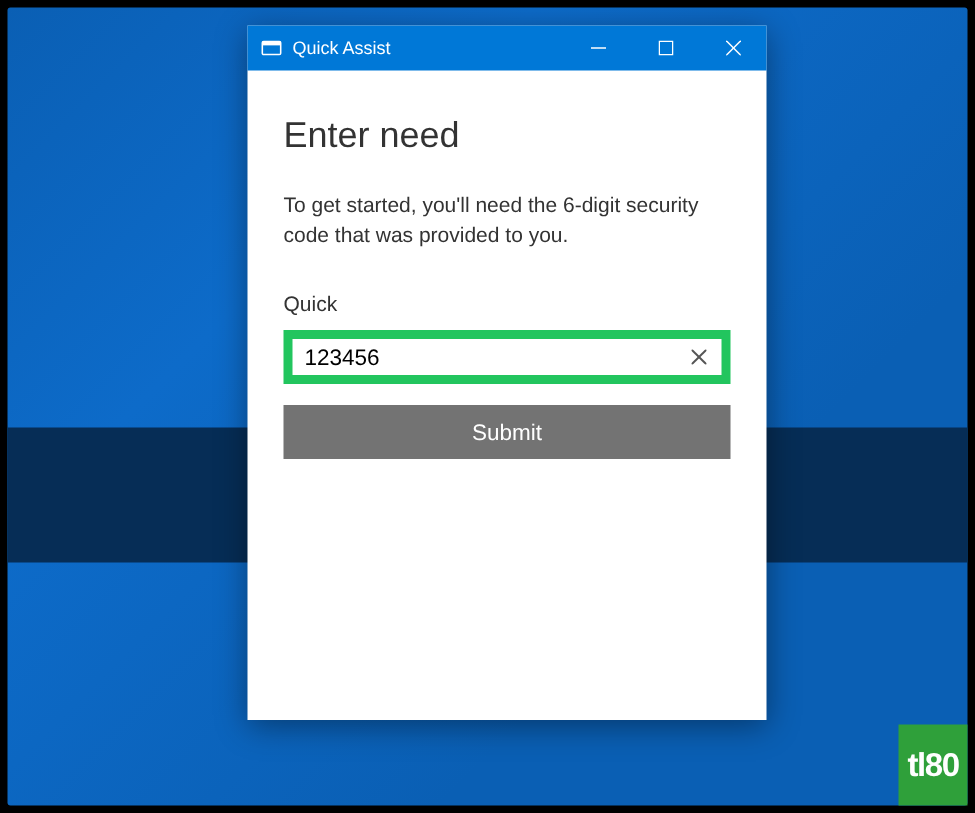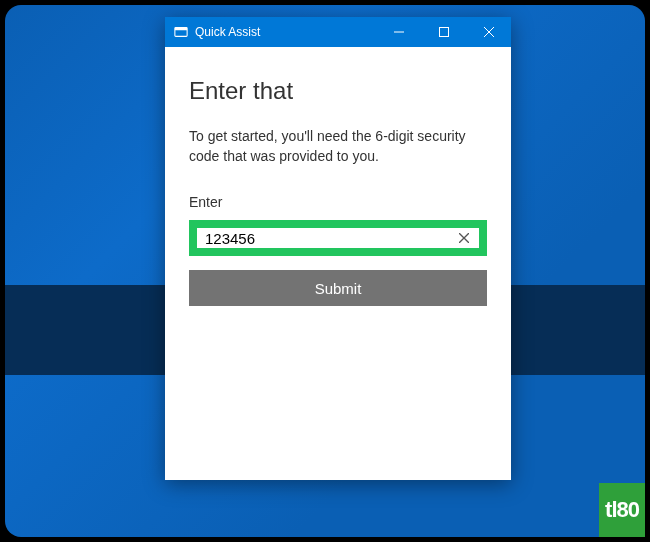--- a/index.html
+++ b/index.html
@@ -15,21 +15,21 @@
       overflow: hidden;
       background: #000;
     }
     .desktop {
       position: absolute;
       top: 5px;
       left: 5px;
       right: 5px;
       bottom: 5px;
       background: linear-gradient(135deg, #0a5fb4 0%, #0d6bc9 30%, #0a5fb4 70%);
-      border-radius: 16px;
+      border-radius: 2px;
       overflow: hidden;
     }
     .desktop-bar {
       position: absolute;
       left: 0;
       right: 0;
       top: 280px;
       height: 90px;
       background: #062d56;
     }
@@ -100,21 +100,21 @@
       color: #333;
       margin-bottom: 28px;
     }
     .field-label {
       font-size: 14px;
       color: #333;
       margin-bottom: 10px;
     }
     .input-wrap {
       position: relative;
-      border: 8px solid #22c55e;
+      border: 6px solid #22c55e;
       height: 36px;
       display: flex;
       align-items: center;
       margin-bottom: 14px;
     }
     .code-input {
       flex: 1;
       border: none;
       outline: none;
       padding: 6px 8px;
@@ -184,23 +184,23 @@
       </div>
       <div class="titlebar-btn">
         <svg viewBox="0 0 10 10">
           <line x1="0" y1="0" x2="10" y2="10" stroke="#ffffff" stroke-width="1"></line>
           <line x1="10" y1="0" x2="0" y2="10" stroke="#ffffff" stroke-width="1"></line>
         </svg>
       </div>
     </div>
 
     <div class="content">
-      <h1 class="heading">Enter that</h1>
+      <h1 class="heading">Enter need</h1>
       <p class="description">To get started, you'll need the 6-digit security code that was provided to you.</p>
-      <div class="field-label">Enter</div>
+      <div class="field-label">Quick</div>
       <div class="input-wrap">
         <input class="code-input" type="text" value="123456" style="">
         <div class="input-clear">
           <svg viewBox="0 0 10 10" width="10" height="10">
             <line x1="0" y1="0" x2="10" y2="10" stroke="#555" stroke-width="1.3"></line>
             <line x1="10" y1="0" x2="0" y2="10" stroke="#555" stroke-width="1.3"></line>
           </svg>
         </div>
       </div>
       <button class="submit-btn">Submit</button>

